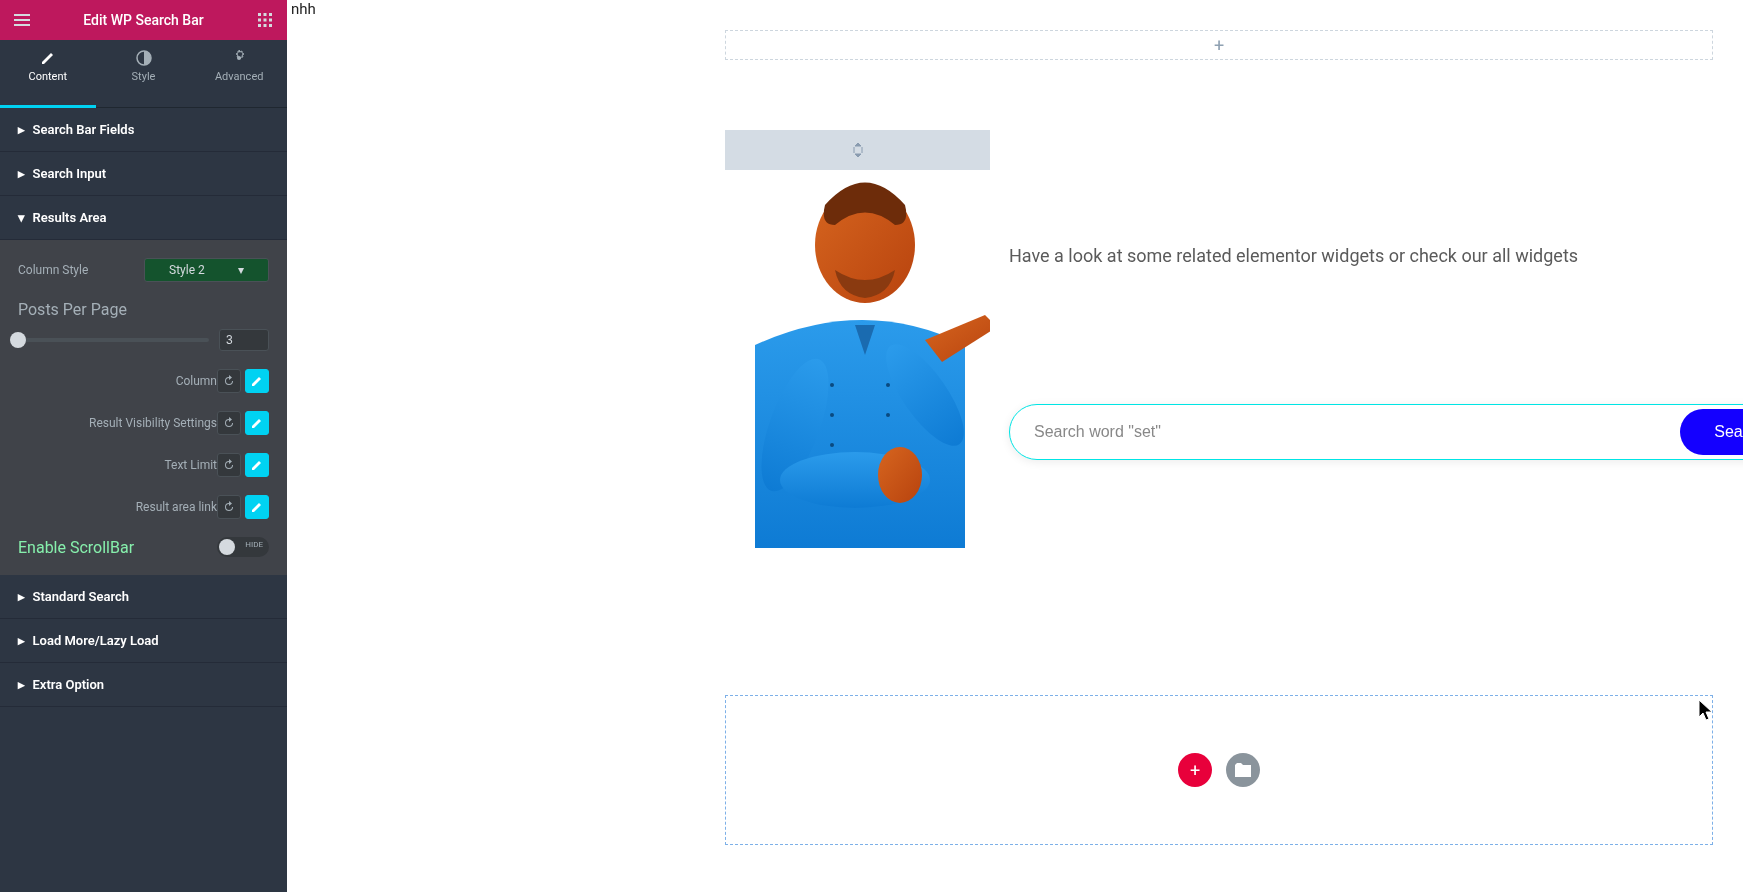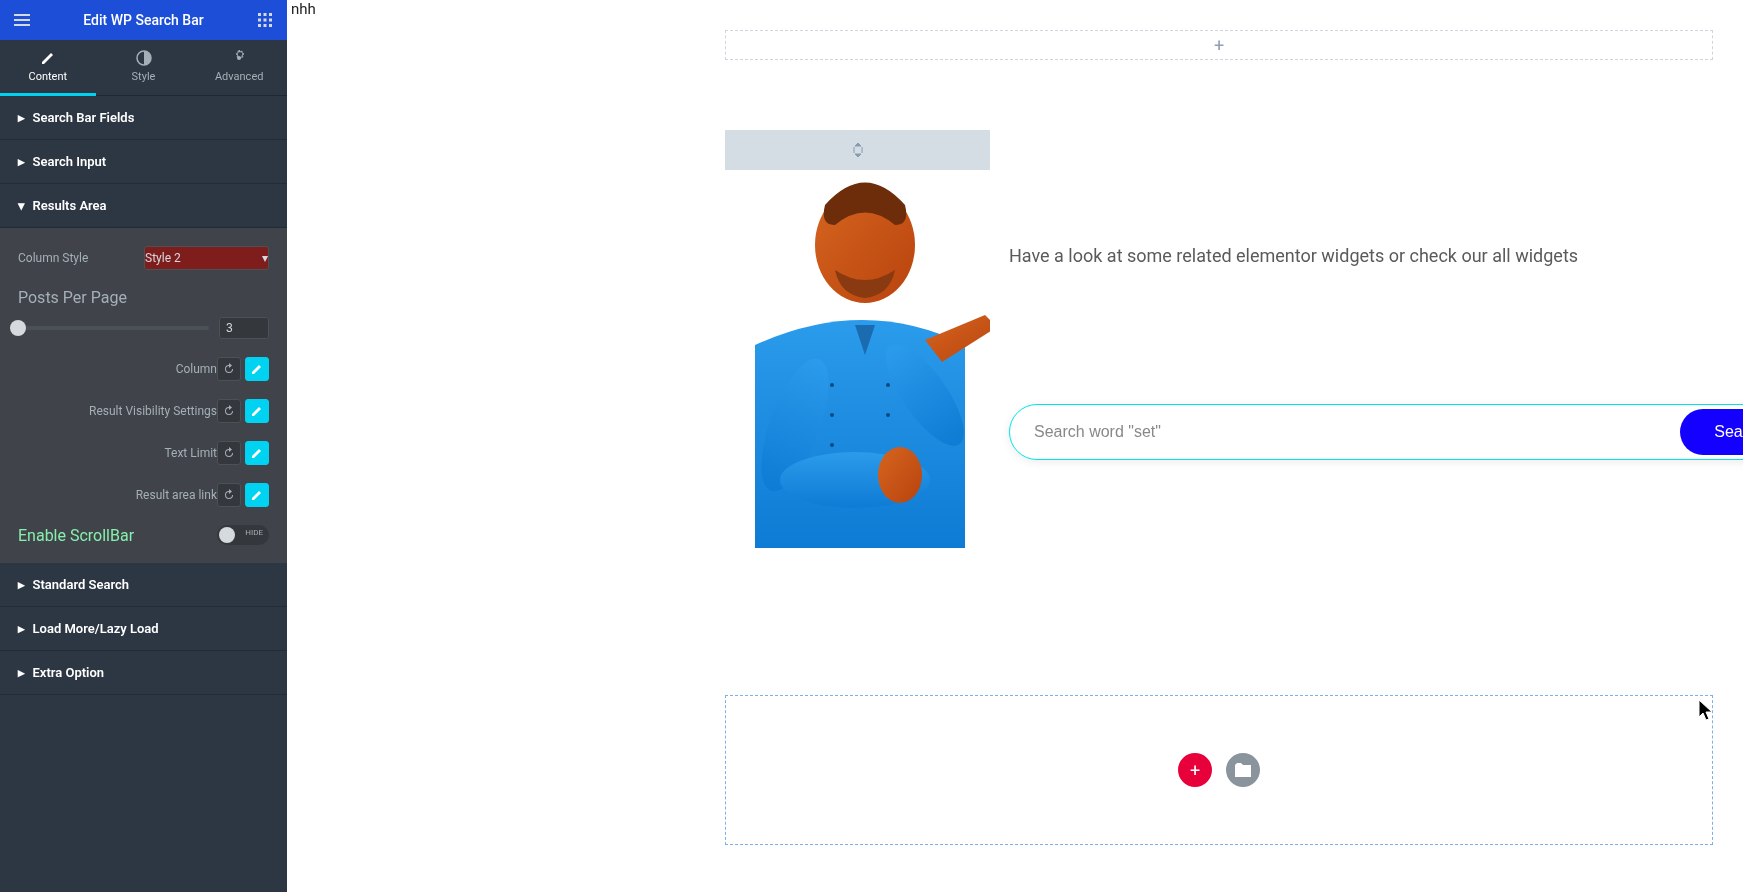--- a/index.html
+++ b/index.html
@@ -1,38 +1,38 @@
 <!DOCTYPE html>
 <html><head>
 <meta charset="utf-8">
 <style>
 * { margin: 0; padding: 0; box-sizing: border-box; }
 body { font-family: -apple-system, BlinkMacSystemFont, "Segoe UI", Roboto, sans-serif; background: #fff; overflow: hidden; }
 .app { display: flex; width: 1743px; height: 892px; position: relative; }
 
 
 .panel { width: 287px; background: #2d3643; color: #a4afb7; display: flex; flex-direction: column; }
-.panel-header { height: 40px; background: #1d4ed8; display: flex; align-items: center; justify-content: space-between; padding: 0 8px; }
+.panel-header { height: 40px; background: #be185d; display: flex; align-items: center; justify-content: space-between; padding: 0 8px; }
 .panel-header .hamburger, .panel-header .apps { width: 28px; height: 28px; display: flex; align-items: center; justify-content: center; cursor: pointer; color: #d5dadf; }
 .panel-header .title { color: #fff; font-size: 14px; font-weight: 500; flex: 1; text-align: center; }
 
 .tabs { display: flex; background: #2d3643; border-bottom: 1px solid #1f2730; }
-.tab { flex: 1; text-align: center; padding: 10px 0 12px 0; cursor: pointer; font-size: 11px; color: #a4afb7; position: relative; }
+.tab { flex: 1; text-align: center; padding: 10px 0 24px 0; cursor: pointer; font-size: 11px; color: #a4afb7; position: relative; }
 .tab.active { color: #fff; }
 .tab.active::after { content:""; position:absolute; bottom:-1px; left:0; right:0; height:3px; background:#00d2f2; }
 .tab-icon { display:block; margin:0 auto 4px auto; }
 
 .sections { flex:1; overflow-y:auto; }
 .section-head { display:flex; align-items:center; gap:8px; padding:14px 18px; background:#2d3643; color:#fff; font-size:13px; font-weight:600; cursor:pointer; border-bottom:1px solid #242b38; }
 .section-head.collapsed { color:#fff; }
 .section-body { padding: 18px; background:#404349; display:flex; flex-direction:column; gap:18px; }
 
 .control-row { display:flex; align-items:center; justify-content:space-between; font-size:12px; color:#a4afb7; }
 .control-row label { color:#a4afb7; font-size:12px; }
-.select { background:#7f1d1d; border:1px solid #4a5157; color:#d5dadf; font-size:12px; padding:4px 0; border-radius:3px; width:125px; display:flex; align-items:center; justify-content:space-between; cursor:pointer; }
+.select { background:#14532d; border:1px solid #4a5157; color:#d5dadf; font-size:12px; padding:4px 24px; border-radius:3px; width:125px; display:flex; align-items:center; justify-content:space-between; cursor:pointer; }
 
 .slider-row { display:flex; align-items:center; gap:10px; }
 .slider-track { flex:1; height:4px; background:#4a5157; border-radius:2px; position:relative; }
 .slider-thumb { position:absolute; left:0; top:50%; transform:translate(-50%,-50%); width:16px; height:16px; background:#d5dadf; border-radius:50%; }
 .num-input { width:50px; background:#34383c; border:1px solid #4a5157; color:#d5dadf; font-size:12px; padding:3px 6px; border-radius:3px; text-align:left; }
 
 .popup-row { display:flex; align-items:center; justify-content:flex-end; }
 .popup-btns { display:flex; gap:4px; }
 .icon-btn { width:24px; height:24px; display:flex; align-items:center; justify-content:center; background:#34383c; border:1px solid #4a5157; border-radius:3px; cursor:pointer; }
 .icon-btn.primary { background:#00d2f2; border-color:#00d2f2; color:#fff; }

